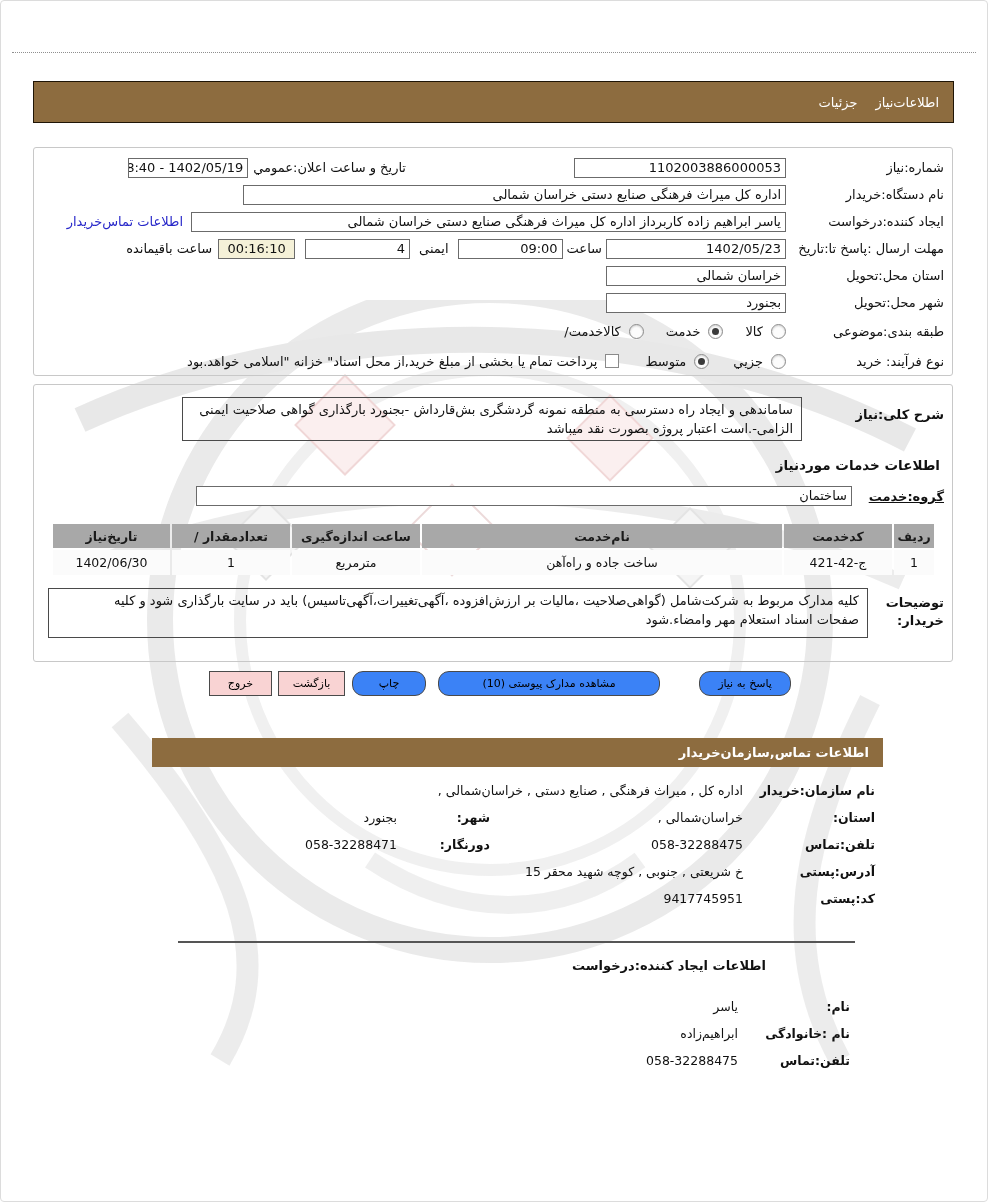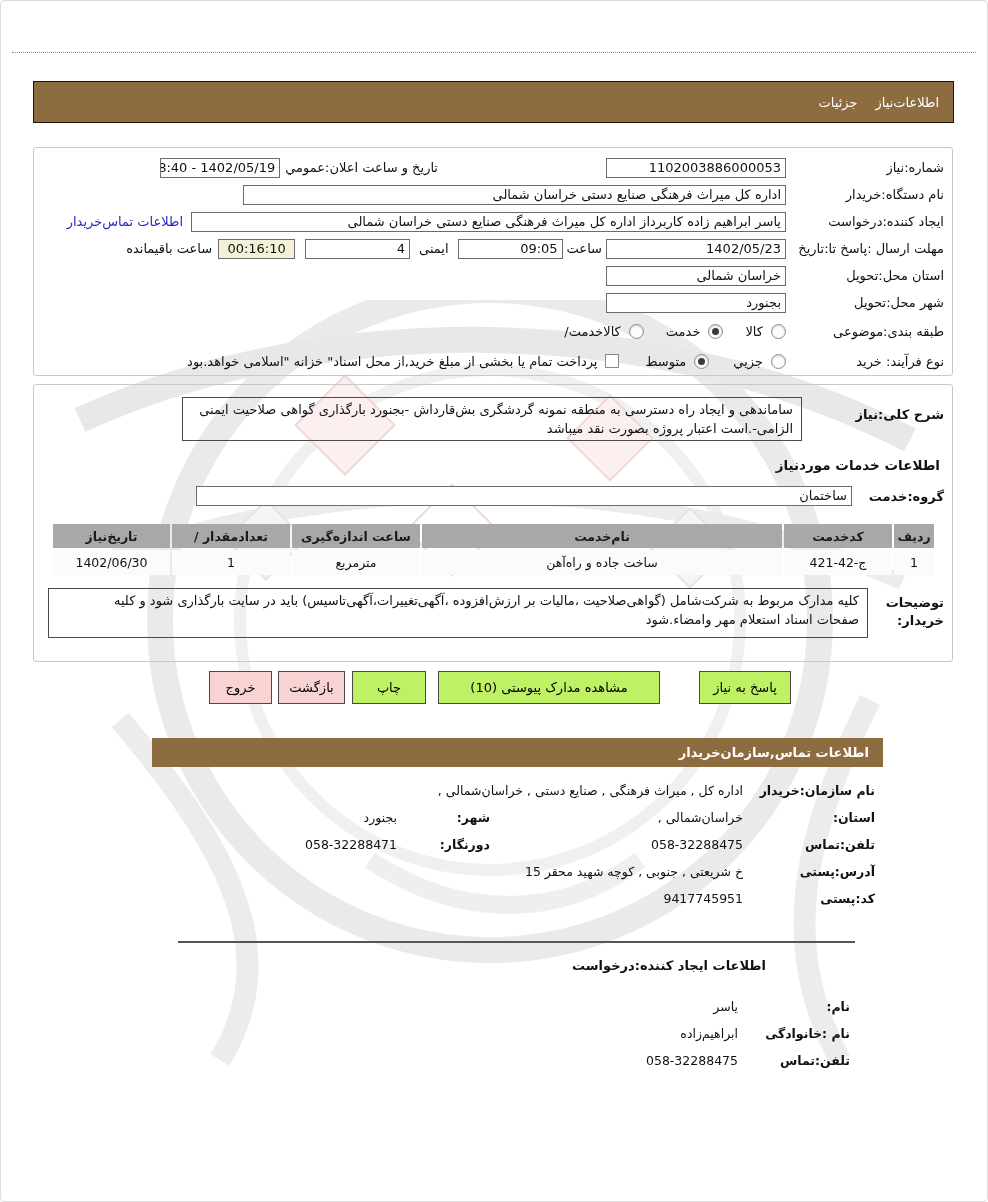--- a/index.html
+++ b/index.html
@@ -43,24 +43,24 @@
   .checkbox{width:12px;height:12px;border:1px solid #8a8a8a;background:#fff;display:inline-block;flex:0 0 12px;}
   .b{font-weight:bold;}
   .descbox{box-sizing:border-box;border:1px solid #4a4a4a;background:transparent;
     padding:2px 8px;line-height:19px;text-align:right;}
   
   table.svc{border-collapse:separate;border-spacing:2px;width:885px;margin:16px 8px 0 0;table-layout:fixed;}
   table.svc th{background:#a8a8a8;color:#1a1a1a;font-weight:bold;font-size:12.5px;height:24px;padding:0 2px;}
   table.svc td{background:#fbfbfb;font-size:12.5px;height:25px;text-align:center;padding:0 2px;white-space:nowrap;overflow:hidden;}
   
   .btnrow{position:absolute;top:671px;left:0;right:0;display:flex;align-items:center;padding-right:197px;z-index:1;}
-  .btn{box-sizing:border-box;height:33px;border:1px solid #4a4a4a;font-size:13px;
+  .btn{box-sizing:border-box;height:25px;border:1px solid #4a4a4a;font-size:11px;
     display:flex;align-items:center;justify-content:center;cursor:pointer;white-space:nowrap;
     font-family:"DejaVu Sans",sans-serif;}
-  .btn.green{background:#bef264;}
+  .btn.green{background:#3b82f6;border-radius:11px;}
   .btn.pink{background:#f9d3d3;}
   
   .contact{position:absolute;top:782px;left:110px;width:765px;font-size:12.5px;z-index:1;}
   .crow{display:flex;align-items:flex-start;margin-bottom:10px;line-height:17px;}
   .cl1{width:132px;flex:0 0 132px;}
   .cv1{width:253px;flex:0 0 253px;}
   .cl2{width:93px;flex:0 0 93px;}
   .cv2{width:200px;flex:0 0 200px;}
   .cv-flex{flex:1;text-align:right;}
   .hr2{position:absolute;top:941px;left:178px;width:677px;border-top:2px solid #555;z-index:1;}
@@ -96,21 +96,21 @@
 <div class="dotted-rule"></div>
 
 <div class="tabbar">
   <span class="tab">اطلاعات‌نیاز</span>
   <span class="tab">جزئیات</span>
 </div>
 
 <div class="box" id="box1">
   <div class="frow">
     <span class="flabel">شماره:نیاز</span>
-    <span class="inp" style="width:180px">1102003886000053</span>
+    <span class="inp" style="width:212px">1102003886000053</span>
     <span class="gap" style="width:168px"></span>
     <span>تاریخ و ساعت اعلان:عمومي</span>
     <span class="gap" style="width:5px"></span>
     <span class="inp" style="width:120px">1402/05/19 - 08:40</span>
   </div>
   <div class="frow">
     <span class="flabel">نام دستگاه:خریدار</span>
     <span class="inp" style="width:543px">اداره کل میراث فرهنگی صنایع دستی خراسان شمالی</span>
   </div>
   <div class="frow">
@@ -118,21 +118,21 @@
     <span class="inp" style="width:595px">یاسر ابراهیم زاده کاربرداز اداره کل میراث فرهنگی صنایع دستی خراسان شمالی</span>
     <span class="gap" style="width:8px"></span>
     <span class="link">اطلاعات تماس‌خریدار</span>
   </div>
   <div class="frow">
     <span class="flabel">مهلت ارسال :پاسخ تا:تاریخ</span>
     <span class="inp" style="width:180px">1402/05/23</span>
     <span class="gap" style="width:4px"></span>
     <span>ساعت</span>
     <span class="gap" style="width:4px"></span>
-    <span class="inp" style="width:105px">09:05</span>
+    <span class="inp" style="width:105px">09:00</span>
     <span class="gap" style="width:9px"></span>
     <span>ایمنی</span>
     <span class="gap" style="width:9px"></span>
     <span class="inp" style="width:105px">4</span>
     <span class="gap" style="width:10px"></span>
     <span class="inp cream" style="width:77px">00:16:10</span>
     <span class="gap" style="width:6px"></span>
     <span>ساعت باقیمانده</span>
   </div>
   <div class="frow">
@@ -177,21 +177,21 @@
   <div style="display:flex;align-items:flex-start;">
     <span class="b" style="width:100px;flex:0 0 100px;padding-top:10px;">شرح کلی:نیاز</span>
     <span class="gap" style="width:42px"></span>
     <div class="descbox" style="width:620px;min-height:44px;">
       <div>ساماندهی و ایجاد راه دسترسی به منطقه نمونه گردشگری بش‌قارداش -بجنورد بارگذاری گواهی صلاحیت ایمنی</div>
       <div>الزامی-.است اعتبار پروژه بصورت نقد میباشد</div>
     </div>
   </div>
   <div class="b" style="margin:16px 4px 0 0;font-size:13.5px;">اطلاعات خدمات موردنیاز</div>
   <div style="display:flex;align-items:center;margin-top:13px;">
-    <span class="b" style="width:88px;flex:0 0 88px;">گروه:خدمت</span>
+    <span class="b" style="width:88px;flex:0 0 88px;text-decoration:underline;">گروه:خدمت</span>
     <span class="gap" style="width:4px"></span>
     <span class="inp" style="width:656px">ساختمان</span>
   </div>
   <table class="svc">
     <colgroup>
       <col style="width:40px">
         <col style="width:108px">
         <col style="width:360px">
       <col style="width:128px">
         <col style="width:118px">

